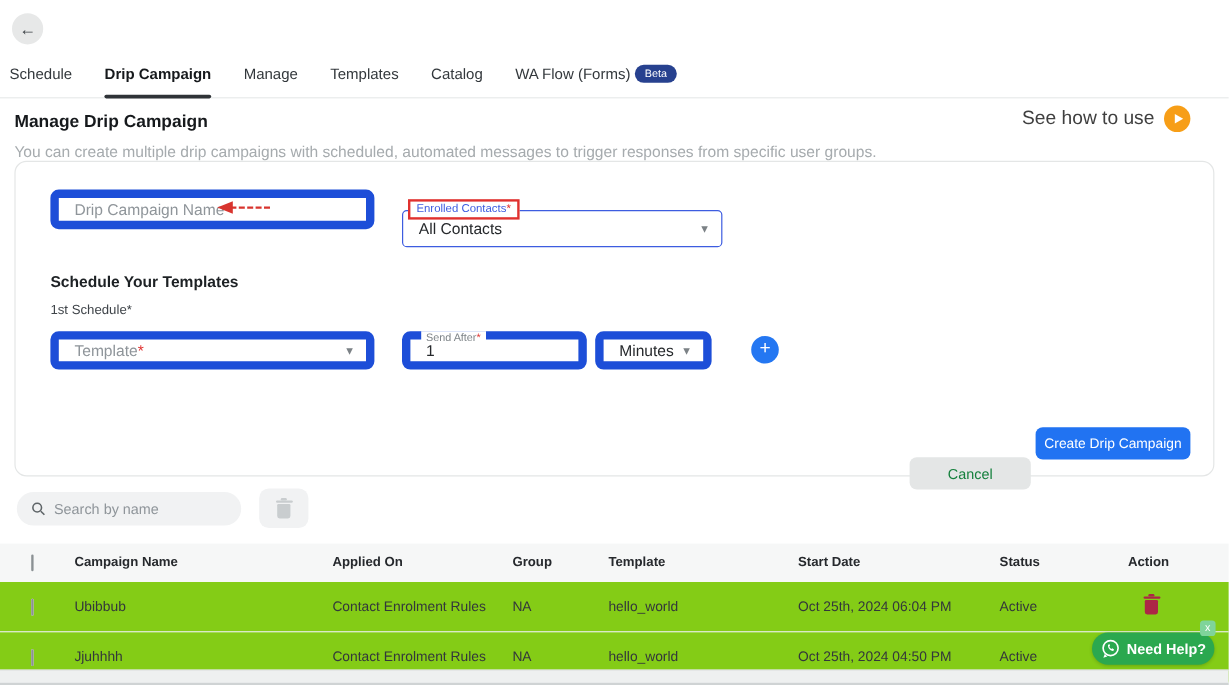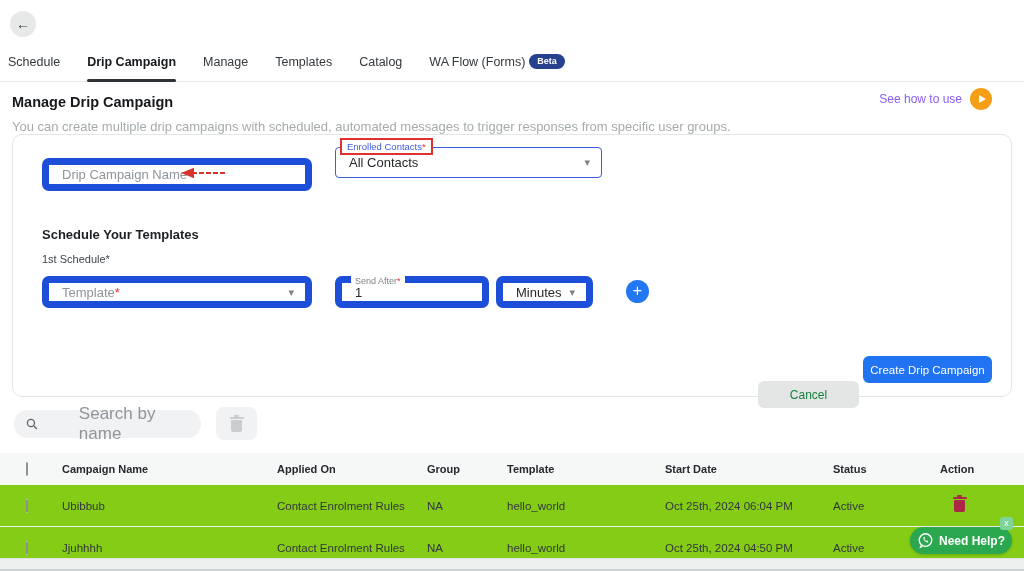--- a/index.html
+++ b/index.html
@@ -10,62 +10,62 @@
   
   .app-header { position:absolute; top:11px; left:10px; display:flex; align-items:center; gap:10px; }
   .back-btn { width:26px; height:26px; border-radius:50%; background:#e7e8e8; display:flex; align-items:center; justify-content:center; font-size:14px; color:#3a3f43; cursor:pointer; }
   .app-title { font-size:19px; font-weight:bold; color:#15181b; letter-spacing:.2px; }
 
   
   .tabbar { position:absolute; top:50px; left:0; width:1024px; border-bottom:1px solid #e8eaea; padding:4px 0 12px 8px; display:flex; align-items:center; gap:27px; }
   .tab { font-size:12.5px; color:#33383c; cursor:pointer; position:relative; display:flex; align-items:center; gap:4px; white-space:nowrap; }
   .tab.active { font-weight:bold; color:#16191c; }
   .tab.active::after { content:""; position:absolute; left:0; right:0; bottom:-13px; height:3px; background:#2f3337; border-radius:2px; }
-  .beta-pill { background:#27418f; color:#fff; font-size:9px; font-weight:bold; padding:3px 8px; border-radius:9px; line-height:1; }
+  .beta-pill { background:#27418f; color:#fff; font-size:9px; font-weight:normal; padding:3px 8px; border-radius:9px; line-height:1; }
 
   
   .page-title { position:absolute; top:94px; left:12px; font-size:14.5px; font-weight:bold; color:#16191c; }
   .page-subtitle { position:absolute; top:119px; left:12px; font-size:13px; color:#a6abae; }
   .howto { position:absolute; top:88px; right:32px; display:flex; align-items:center; gap:8px; cursor:pointer; }
-  .howto-text { font-size:12px; color:#8b5cf6; }
+  .howto-text { font-size:16px; color:#404040; }
   .play-circle { width:22px; height:22px; border-radius:50%; background:#f79e17; display:flex; align-items:center; justify-content:center; }
   .play-tri { width:0; height:0; border-left:7px solid #fff; border-top:4.5px solid transparent; border-bottom:4.5px solid transparent; margin-left:2px; }
 
   
   .card { position:absolute; top:134px; left:12px; width:1000px; height:263px; background:#fff; border:1px solid #e4e6e6; border-radius:10px; }
   .fld { position:absolute; border:7px solid #1d4ed8; border-radius:7px; background:#fff; display:flex; align-items:center; }
   .fld-text { font-size:13px; color:#8f959a; padding-left:13px; }
   .fld-value { font-size:13px; color:#26292c; padding-left:13px; }
   .req { color:#e0312f; }
   .chev { position:absolute; right:11px; color:#7c8286; font-size:11px; pointer-events:none; }
 
   .name-input { top:23px; left:29px; width:270px; height:33px; }
   .arrow-annot { position:absolute; top:32px; left:168px; }
 
-  .enrolled-select { position:absolute; top:12px; left:322px; width:267px; height:31px; border:1.5px solid #3d5ce0; border-radius:4px; background:#fff; display:flex; align-items:center; cursor:pointer; }
+  .enrolled-select { position:absolute; top:40px; left:322px; width:267px; height:31px; border:1.5px solid #3d5ce0; border-radius:4px; background:#fff; display:flex; align-items:center; cursor:pointer; }
   .enrolled-labelbox { position:absolute; top:-10px; left:4px; border:2px solid #e0312f; background:#fff; padding:1px 5px; display:flex; align-items:center; }
   .enrolled-label { font-size:9.5px; color:#3d5ce0; white-space:nowrap; }
 
   .sec-heading { position:absolute; top:92px; left:29px; font-size:13px; font-weight:bold; color:#1d2124; }
   .sched-label { position:absolute; top:118px; left:29px; font-size:11px; color:#3f4449; }
 
   .template-select { top:141px; left:29px; width:270px; height:32px; cursor:pointer; }
   .sendafter-field { top:141px; left:322px; width:154px; height:32px; }
   .notch-label { position:absolute; top:-7px; left:9px; background:#fff; padding:0 4px; font-size:9px; color:#7e8488; white-space:nowrap; }
   .minutes-select { top:141px; left:483px; width:97px; height:32px; cursor:pointer; }
 
   .add-btn { position:absolute; top:145px; left:613px; width:23px; height:23px; border-radius:50%; background:#2477f2; color:#fff; font-size:16px; line-height:21px; text-align:center; cursor:pointer; }
 
   .btn { position:absolute; top:221px; height:27px; border-radius:6px; font-size:12px; display:flex; align-items:center; justify-content:center; cursor:pointer; }
   .btn-cancel { left:745px; width:101px; background:#e4e6e6; color:#15803d;margin-top:25px; }
   .btn-create { left:850px; width:129px; background:#2173f2; color:#fff; font-size:11.5px; }
 
   
   .search-pill { position:absolute; top:410px; left:14px; width:187px; height:28px; background:#f1f2f3; border-radius:14px; display:flex; align-items:center; gap:7px; padding-left:12px; }
-  .search-ph { font-size:17px; color:#8f959a;margin-left:34px; }
+  .search-ph { font-size:12px; color:#8f959a; }
   .bulk-delete { position:absolute; top:407px; left:216px; width:41px; height:33px; background:#f1f2f3; border-radius:8px; display:flex; align-items:center; justify-content:center; cursor:pointer; }
 
   .trash { position:relative; width:11px; height:12px; margin-top:4px; }
   .trash .body { position:absolute; top:0; left:0; width:11px; height:12px; border-radius:1px 1px 2px 2px; }
   .trash .lid { position:absolute; top:-3px; left:-1.5px; width:14px; height:2px; border-radius:1px; }
   .trash .handle { position:absolute; top:-5px; left:3px; width:5px; height:2px; border-radius:1px; }
   .trash.gray .body,.trash.gray .lid,.trash.gray .handle { background:#c9cdcf; }
   .trash.red .body,.trash.red .lid,.trash.red .handle { background:#ac2746; }
 
   

